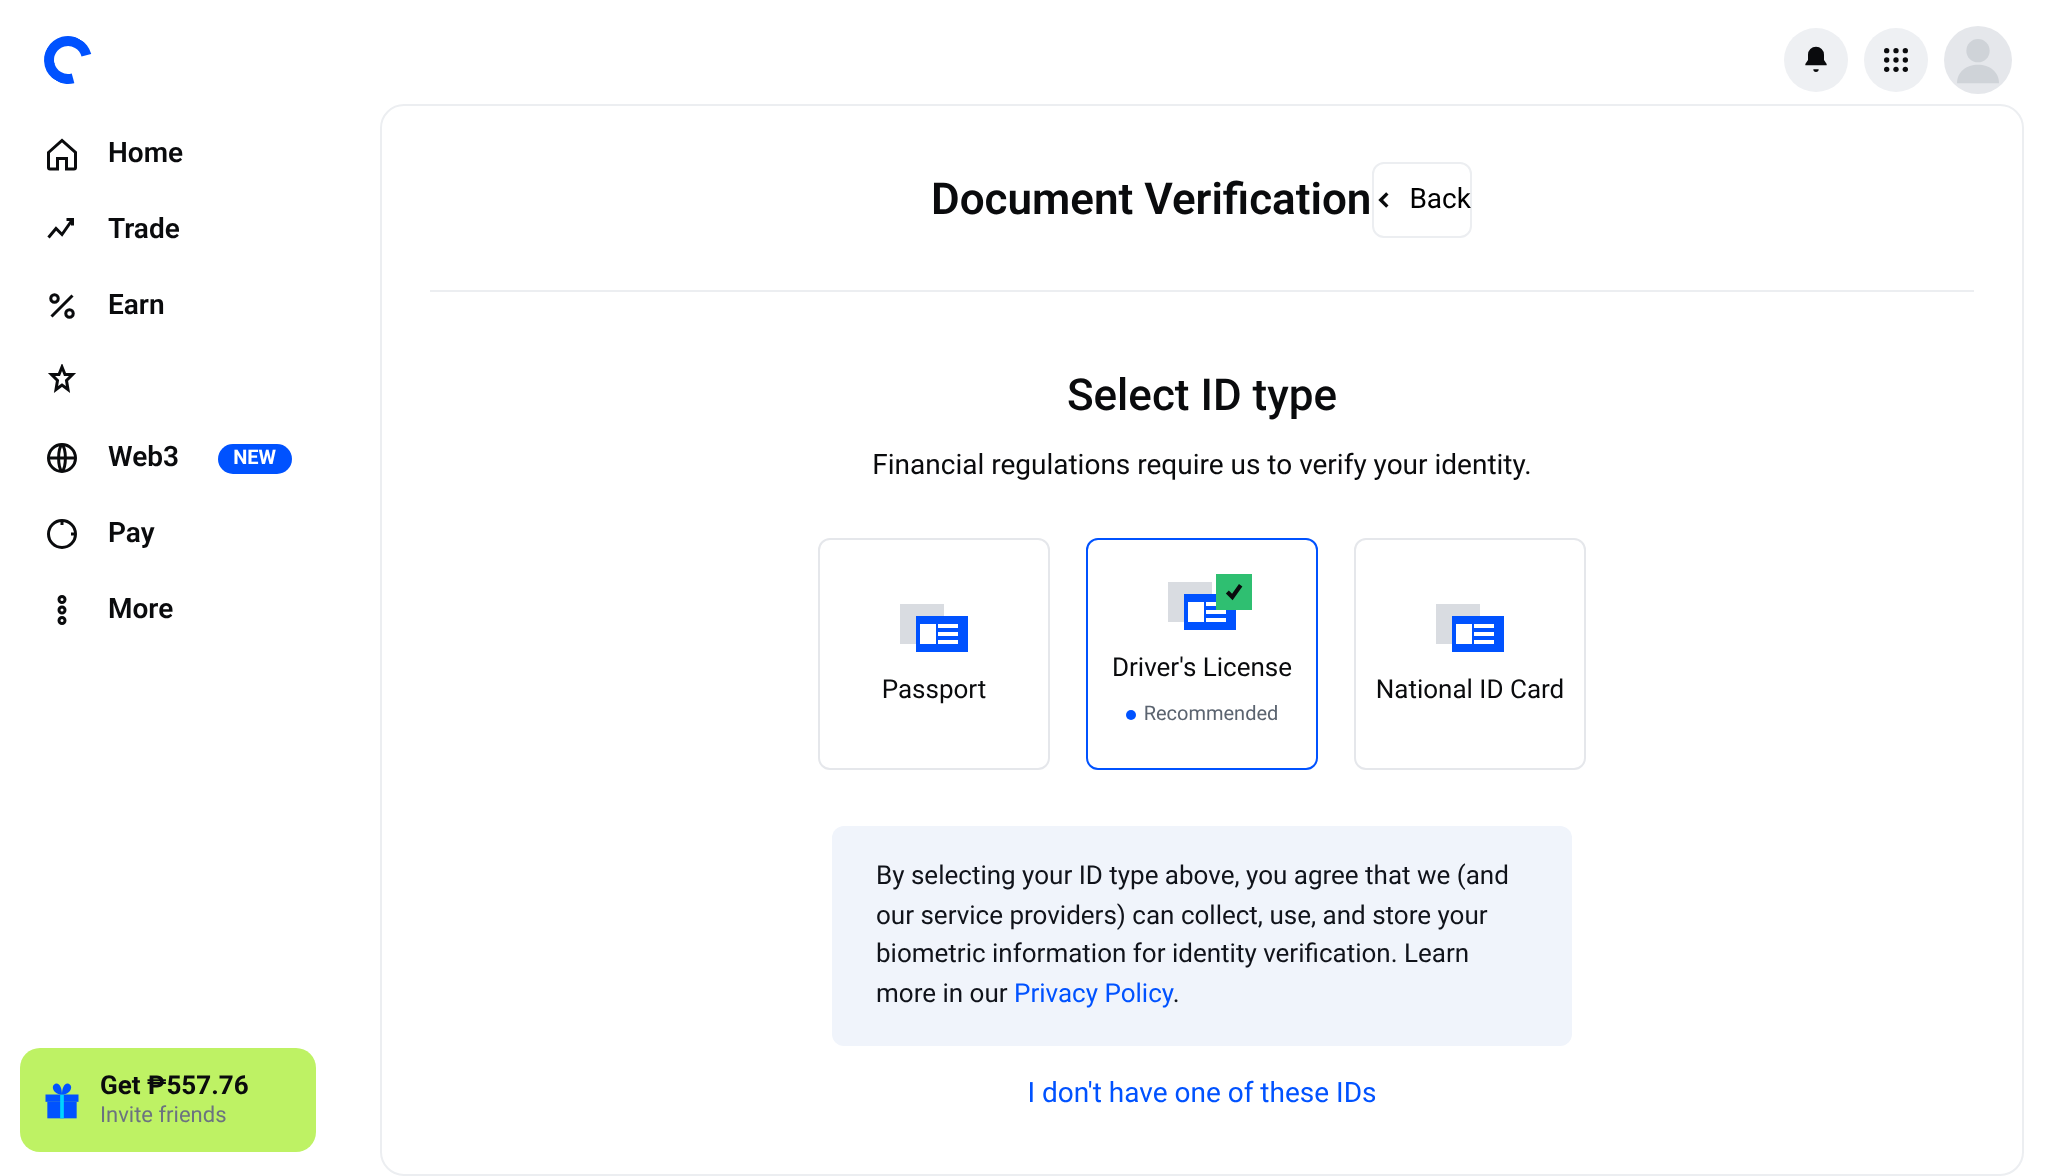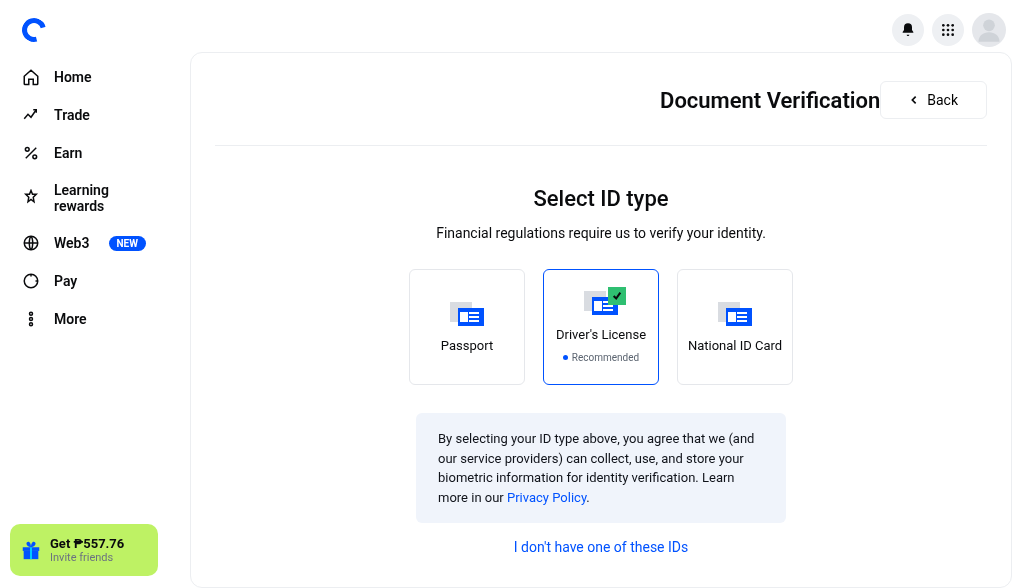--- a/index.html
+++ b/index.html
@@ -18,23 +18,23 @@
 .navitem .ic { width:18px; height:18px; display:flex; align-items:center; justify-content:center; }
 .navitem .ic svg { width:18px; height:18px; fill:none; stroke:#0a0b0d; stroke-width:2; }
 .badge-new { background:#0052ff; color:#fff; font-size:10px; font-weight:700; padding:2px 8px; border-radius:10px; margin-left:auto; }
 
 .invite { position:absolute; left:10px; bottom:12px; width:148px; background:#bef264; border-radius:10px; padding:12px 10px; display:flex; align-items:center; gap:8px; cursor:pointer; }
 .invite .gift { width:22px; height:22px; }
 .invite .t1 { font-size:13px; font-weight:700; }
 .invite .t2 { font-size:11px; color:#6b7280; }
 
 .main { position:absolute; left:190px; right:12px; top:52px; bottom:0; background:#fff; border-radius:12px; border:1px solid #eceef1; padding:28px 24px 20px; overflow:hidden; }
-.header { display:flex; justify-content:flex-end; align-items:center; padding-bottom:26px; border-bottom:1px solid #eceef1; }
+.header { display:flex; justify-content:center; align-items:center; padding-bottom:26px; border-bottom:1px solid #eceef1; }
 .header h1 { font-size:22px; font-weight:600; }
-.backbtn { border:1px solid #eceef1; background:#fff; border-radius:6px; padding:10px 28px; font-size:14px; display:flex; align-items:center; gap:8px; cursor:pointer; }
+.backbtn { border:1px solid #eceef1; background:#fff; border-radius:6px; padding:10px 0; font-size:14px; display:flex; align-items:center; gap:8px; cursor:pointer; }
 .backbtn svg { width:10px; height:10px; stroke:#0a0b0d; stroke-width:2; fill:none; }
 
 .content { text-align:center; padding-top:40px; }
 .content h2 { font-size:22px; font-weight:500; margin-bottom:14px; }
 .content .sub { font-size:14px; color:#0a0b0d; margin-bottom:28px; }
 
 .cards { display:flex; justify-content:center; gap:18px; margin-bottom:28px; }
 .card { width:116px; height:116px; border:1px solid #e5e7eb; border-radius:6px; display:flex; flex-direction:column; align-items:center; justify-content:center; gap:10px; cursor:pointer; padding:6px; }
 .card.sel { border:1.5px solid #0052ff; }
 .card .label { font-size:13px; font-weight:400; }
@@ -113,21 +113,20 @@
         </svg>
       </span>
     <span>Earn</span>
   </div>
   <div class="navitem">
     <span class="ic">
         <svg viewBox="0 0 24 24">
           <path d="M12 2l2 5h5l-4 4 1 6-4-3-4 3 1-6-4-4h5z"></path>
         </svg>
       </span>
-    <span>Learning rewards</span>
   </div>
   <div class="navitem">
     <span class="ic">
         <svg viewBox="0 0 24 24">
           <circle cx="12" cy="12" r="9"></circle>
           <path d="M3 12h18M12 3c3 3 3 15 0 18M12 3c-3 3-3 15 0 18"></path>
         </svg>
       </span>
     <span>Web3</span>
     <span class="badge-new">NEW</span>

